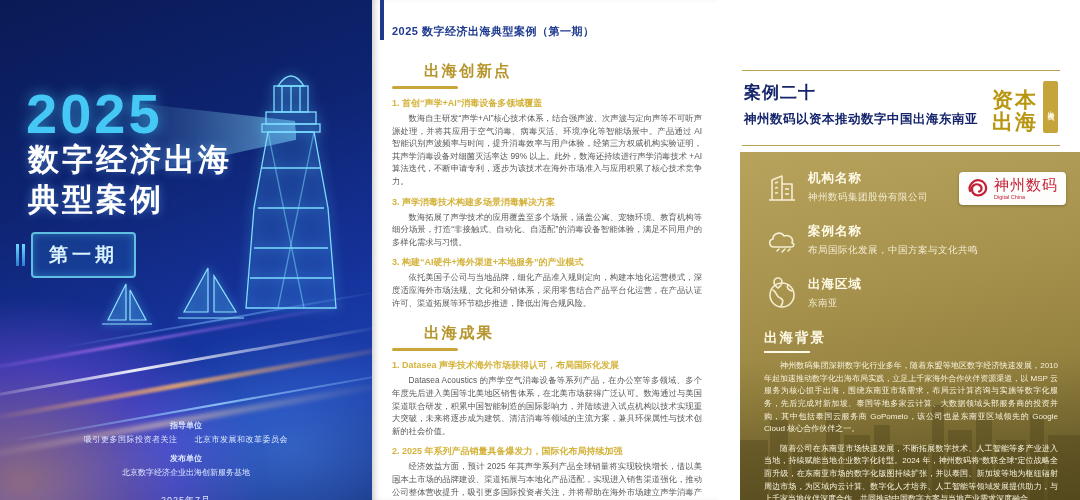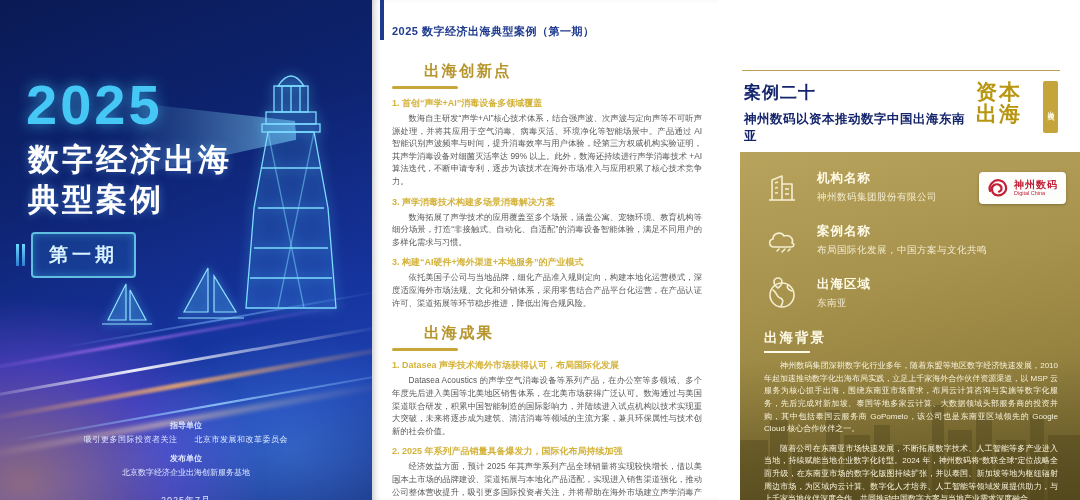--- a/index.html
+++ b/index.html
@@ -20,21 +20,21 @@
   .s2 { left:-20px; top:418px; width:440px; height:5px; background:linear-gradient(90deg,transparent,#ffb36b 45%,transparent); opacity:.8; filter:blur(1px); }
   .s3 { left:-40px; top:372px; width:400px; background:linear-gradient(90deg,transparent,#c77bff 40%,transparent); opacity:.65; filter:blur(1px); }
   .s4 { left:10px; top:440px; width:420px; height:2px; background:linear-gradient(90deg,transparent,#9fd4ff 50%,transparent); opacity:.8; }
   .s5 { left:-30px; top:455px; width:430px; height:6px; background:linear-gradient(90deg,transparent,#ffd9a8 45%,transparent); opacity:.55; filter:blur(2px); }
   .s6 { left:60px; top:347px; width:330px; height:2px; background:linear-gradient(90deg,transparent,#7fb6ff 50%,transparent); opacity:.55; }
   .beam { position:absolute; left:118px; top:96px; width:178px; height:78px; transform:rotate(-3deg);
           background:linear-gradient(to left, rgba(140,225,255,.55), rgba(140,225,255,.18) 60%, rgba(140,225,255,0));
           clip-path:polygon(100% 38%,0 0,0 100%,100% 62%); }
   .lighthouse { position:absolute; right:6px; top:58px; filter:drop-shadow(0 0 6px rgba(90,200,255,.8)); }
   .boats { position:absolute; left:96px; top:262px; filter:drop-shadow(0 0 4px rgba(90,200,255,.9)); }
-  .cover-year { position:absolute; left:26px; top:72px; font-size:56px; font-weight:bold; letter-spacing:3px;
+  .cover-year { position:absolute; left:26px; top:81px; font-size:56px; font-weight:bold; letter-spacing:3px;
           color:#45c8f5; text-shadow:0 0 14px rgba(70,200,245,.65); }
   .cover-title { position:absolute; left:28px; top:140px; font-size:31px; font-weight:bold; color:#ffffff;
           letter-spacing:3px; line-height:1.3; text-shadow:0 0 10px rgba(120,190,255,.5); }
   .issue-wrap { position:absolute; left:16px; top:232px; display:flex; align-items:center; }
   .issue-bars { display:flex; gap:3px; margin-right:6px; }
   .issue-bars i { display:block; width:3px; height:22px; background:linear-gradient(180deg,#6fd8ff,#2a7fd4); }
   .issue-badge { border:2px solid rgba(110,215,240,.85); border-radius:4px; padding:8px 16px;
           color:#d8f2ff; font-size:19px; font-weight:bold; letter-spacing:4px;
           background:rgba(40,120,200,.25); box-shadow:0 0 8px rgba(80,190,240,.4) inset; }
   .cover-footer { position:absolute; left:0; right:0; top:420px; text-align:center; color:#dfe8ff; }
@@ -55,37 +55,37 @@
   .sub-head { margin-top:8px; font-size:9px; font-weight:bold; color:#d4b33c; }
   .body-txt { margin-top:2px; font-size:8.3px; color:#595959; line-height:1.52; text-align:justify; text-indent:2em; }
   .mp-pagenum { position:absolute; left:20px; bottom:14px; font-size:8px; color:#999; }
 
   
   .page-right { position:relative; width:362px; height:500px; background:#fff; flex:none; }
   .rp-header { position:absolute; left:24px; right:20px; top:70px; border-top:1px solid #b7a052;
                border-bottom:1px solid #b7a052; padding:10px 2px 12px; display:flex; justify-content:space-between; }
   .rp-case-label { font-size:17px; font-weight:bold; color:#15256b; letter-spacing:1px; }
   .rp-case-title { font-size:12.5px; font-weight:bold; color:#15256b; margin-top:7px; letter-spacing:.5px; }
-  .rp-mode { display:flex; align-items:flex-start; gap:20px; }
+  .rp-mode { display:flex; align-items:flex-end; gap:4px; }
   .rp-mode-main { font-size:21px; font-weight:bold; color:#b8960f; line-height:1.05; letter-spacing:2px; width:48px; text-align:center; }
   .rp-mode-ribbon { width:15px; height:52px; background:#c5a43c; border-radius:2px; display:flex; align-items:center; justify-content:center; }
   .rp-mode-ribbon span { writing-mode:vertical-rl; font-size:7px; color:#fffbe8; letter-spacing:1px; }
   .gold-block { position:absolute; left:22px; right:0; top:152px; bottom:0; overflow:hidden;
                 background:linear-gradient(168deg,#b7a35c 0%,#a6924c 38%,#978441 62%,#7e6f35 85%,#6a5d2b 100%); padding:18px 22px 0 24px; }
   .city { position:absolute; left:0; right:0; bottom:0; opacity:.38; }
   .gold-grad { position:absolute; left:0; right:0; bottom:0; height:140px;
                 background:linear-gradient(180deg,transparent,rgba(70,60,20,.45)); }
-  .info-row { position:relative; display:flex; align-items:flex-start; gap:17px; margin-bottom:17px; }
+  .info-row { position:relative; display:flex; align-items:flex-start; gap:8px; margin-bottom:17px; }
   .info-icon { flex:none; width:36px; height:36px; }
   .info-label { font-size:12.5px; font-weight:bold; color:#fffbe8; letter-spacing:1px; }
   .info-value { font-size:9.5px; color:#f3ecd2; margin-top:4px; letter-spacing:.5px; }
   .logo-box { position:absolute; right:14px; top:20px; background:#fdfdfb; border-radius:4px; padding:5px 8px;
               display:flex; align-items:center; gap:5px; box-shadow:0 1px 3px rgba(0,0,0,.25); }
   .logo-texts { line-height:1.1; }
-  .logo-cn { font-size:10px; font-weight:bold; color:#c31f36; letter-spacing:1px; }
+  .logo-cn { font-size:15px; font-weight:normal; color:#c31f36; letter-spacing:1px; }
   .logo-en { font-size:5.5px; color:#c31f36; }
   .bg-head { position:relative; font-size:13.5px; font-weight:bold; color:#fffbe8; letter-spacing:2px; margin-top:4px; }
   .bg-underline { position:relative; width:46px; height:2px; background:#fffbe8; margin-top:4px; }
   .bg-para { position:relative; font-size:8px; color:#f7f2dc; line-height:1.58; text-align:justify; text-indent:2em; margin-top:7px; }
 </style>
 </head>
 <body>
 
 <div id="stage">
 

